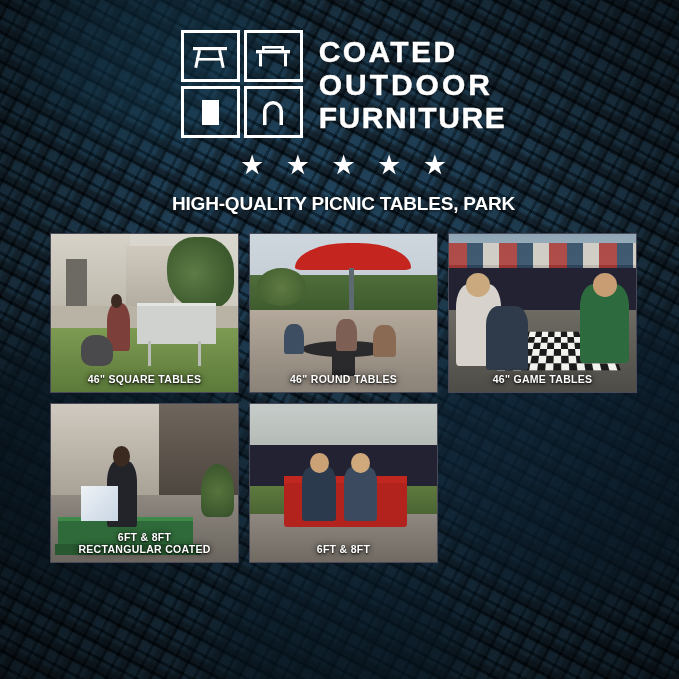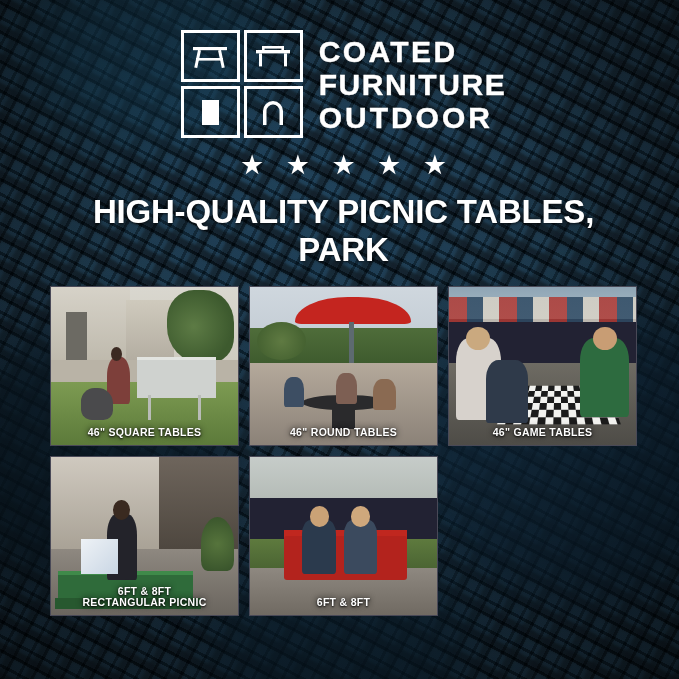--- a/index.html
+++ b/index.html
@@ -104,21 +104,21 @@
     letter-spacing: 7px;
     line-height: 1;
     padding-left: 7px;
   }
 
   
   .headline {
     text-align: center;
     color: #ffffff;
     font-weight: bold;
-    font-size: 33px;
+    font-size: 19px;
     line-height: 1.14;
     letter-spacing: -0.2px;
     margin-top: 14px;
     text-shadow: 0 1px 3px rgba(0,0,0,.7);
   }
 
   
   .tiles {
     display: grid;
     grid-template-columns: repeat(3, 1fr);
@@ -261,22 +261,22 @@
           </svg>
         </div>
         <div class="logo-cell">
           <svg width="34" height="34" viewBox="0 0 34 34">
             <path d="M7 30 L7 16 A10 10 0 0 1 27 16 L27 30 L23.5 30 L23.5 16 A6.5 6.5 0 0 0 10.5 16 L10.5 30 Z" fill="#fff"></path>
           </svg>
         </div>
       </div>
       <div class="logo-words">
         <div class="logo-word w1">COATED</div>
+        <div class="logo-word w2">OUTDOOR</div>
         <div class="logo-word w3">FURNITURE</div>
-        <div class="logo-word w2">OUTDOOR</div>
       </div>
     </div>
 
     <div class="stars">★ ★ ★ ★ ★</div>
 
     <div class="headline">
       <div>HIGH-QUALITY PICNIC TABLES, PARK</div>
     </div>
 
     <div class="tiles">
@@ -345,21 +345,21 @@
           <div class="ground t4-ground"></div>
           <div class="obj t4-plant"></div>
           <div class="obj t4-table"></div>
           <div class="obj t4-bench"></div>
           <div class="obj t4-person"></div>
           <div class="obj t4-head"></div>
           <div class="obj t4-gift"></div>
         </div>
         <div class="cap">
           <div>6FT &amp; 8FT</div>
-          <div>RECTANGULAR PICNIC</div>
+          <div>RECTANGULAR COATED</div>
         </div>
       </div>
 
       <div class="tile">
         <div class="scene">
           <div class="sky t5-sky"></div>
           <div class="obj t5-trees"></div>
           <div class="ground t5-ground"></div>
           <div class="obj t5-grass"></div>
           <div class="obj t5-benchback"></div>

